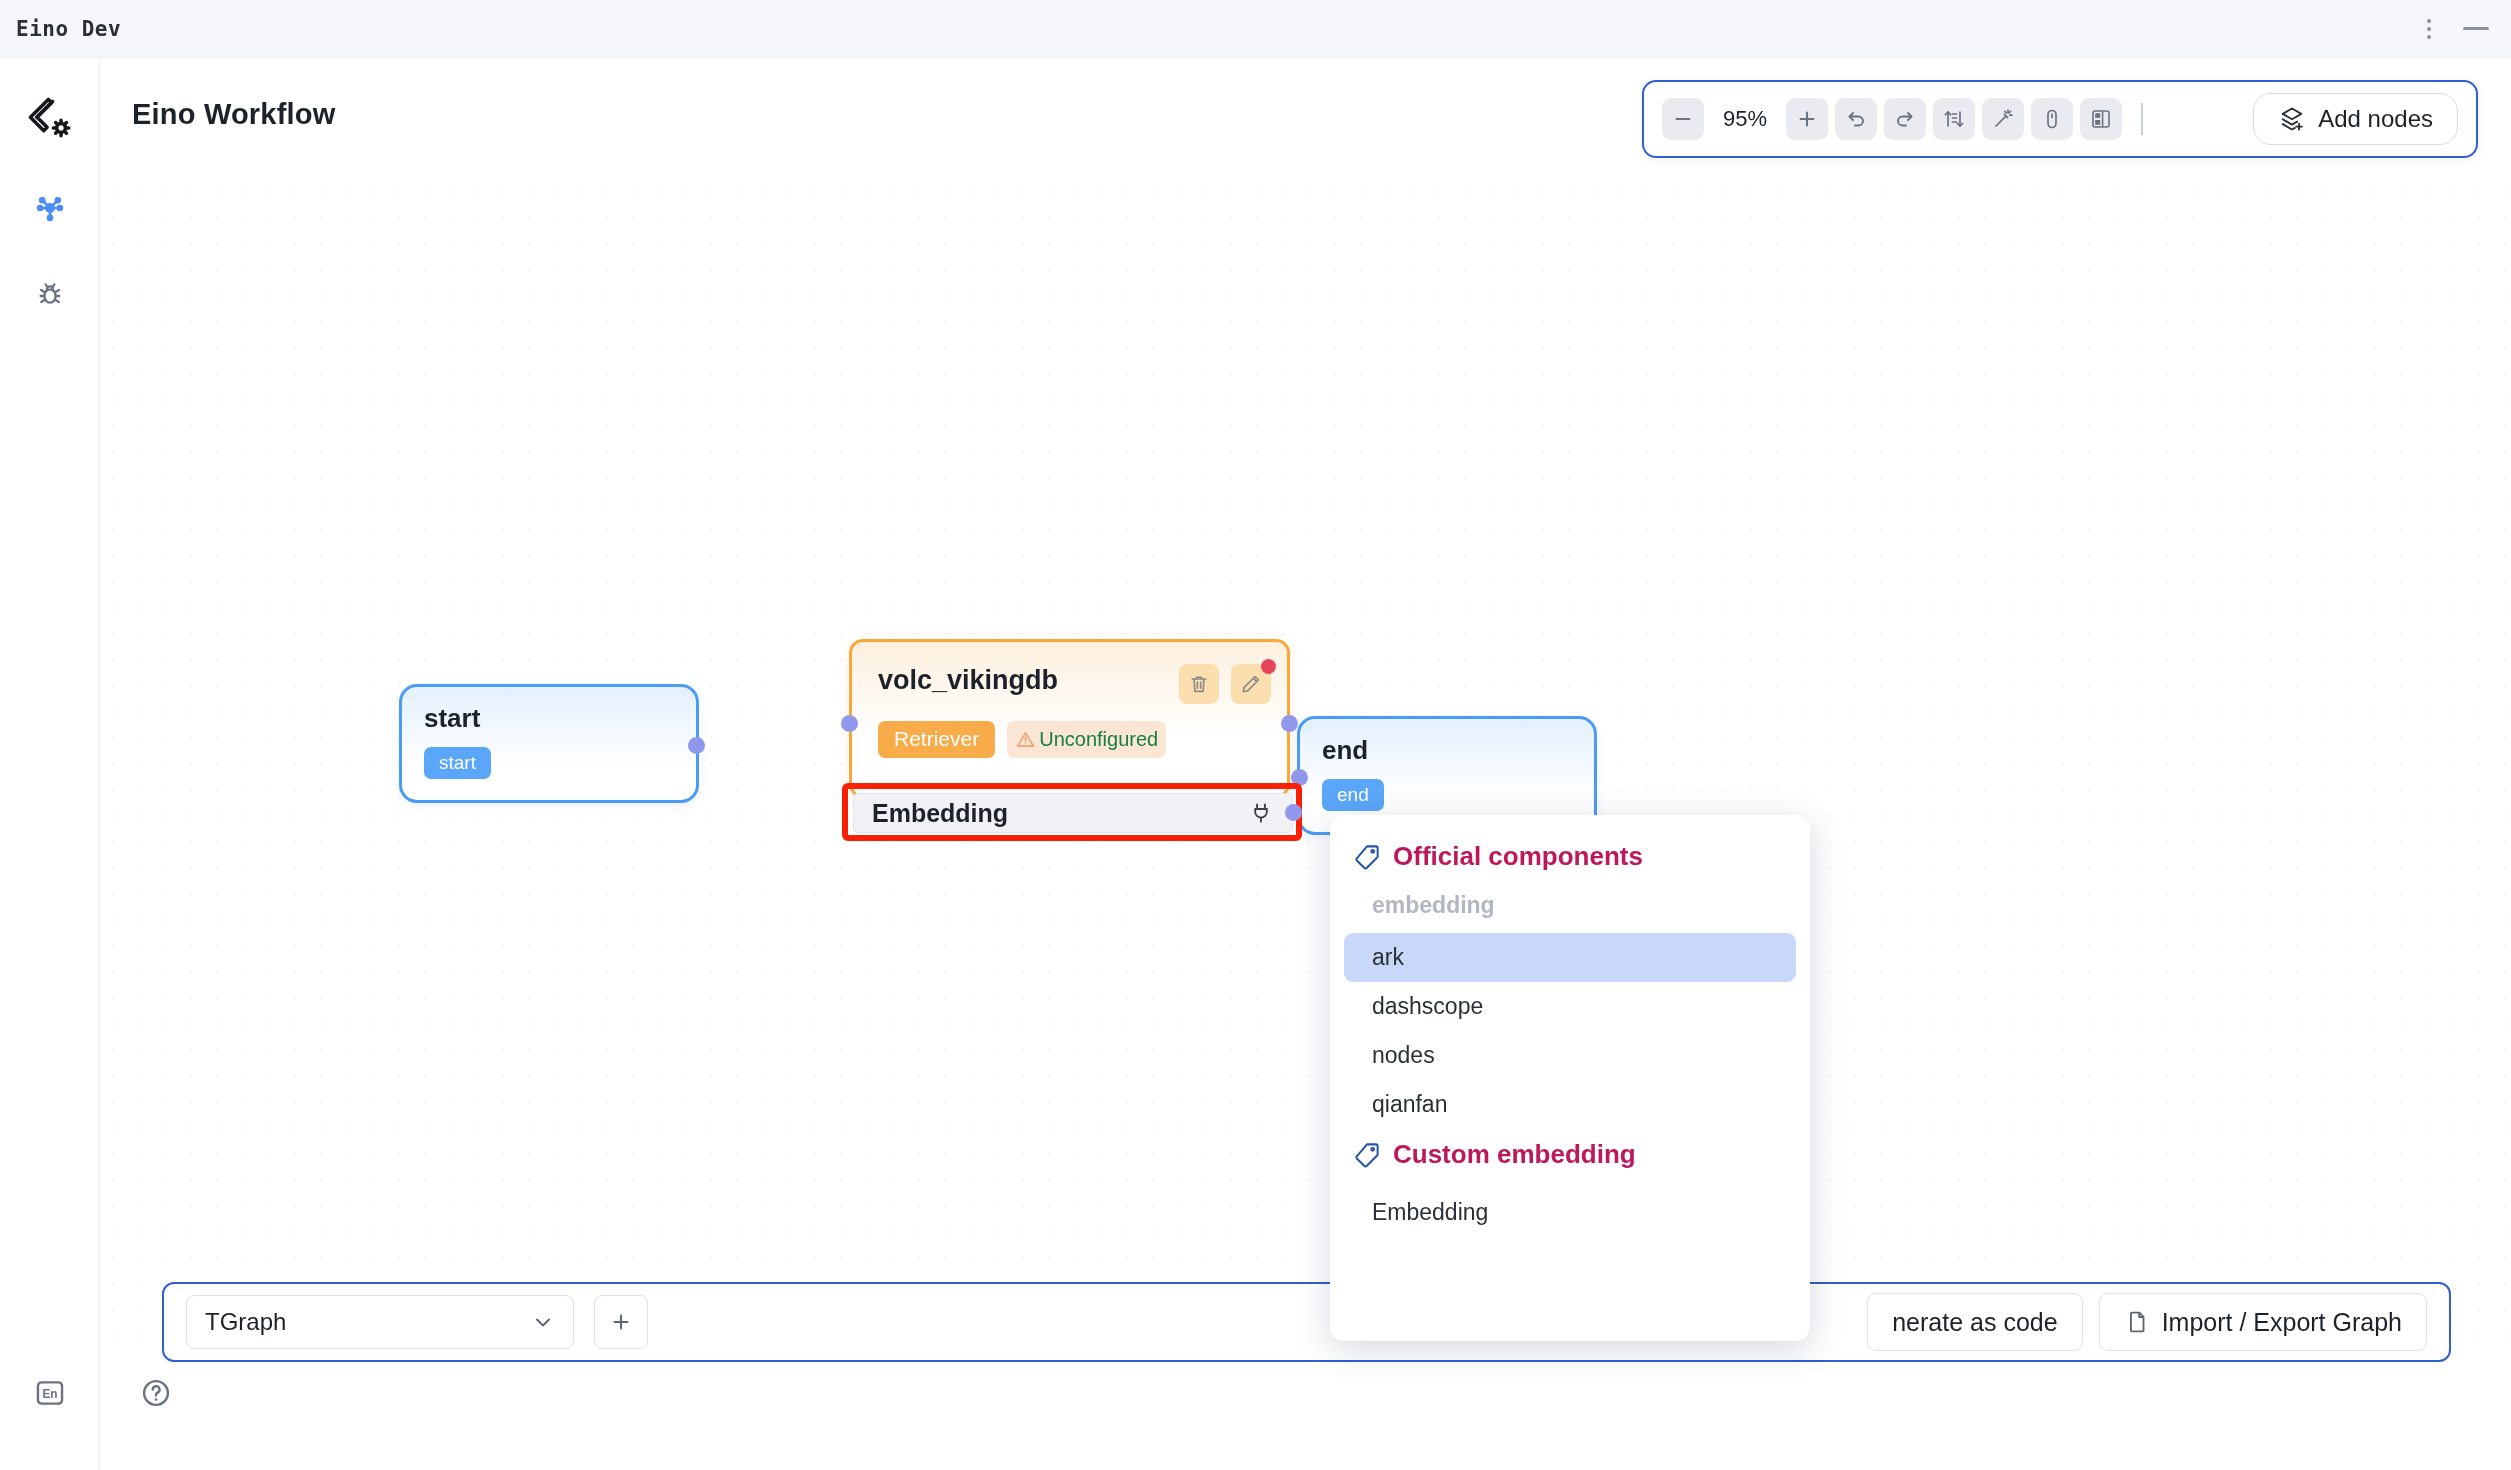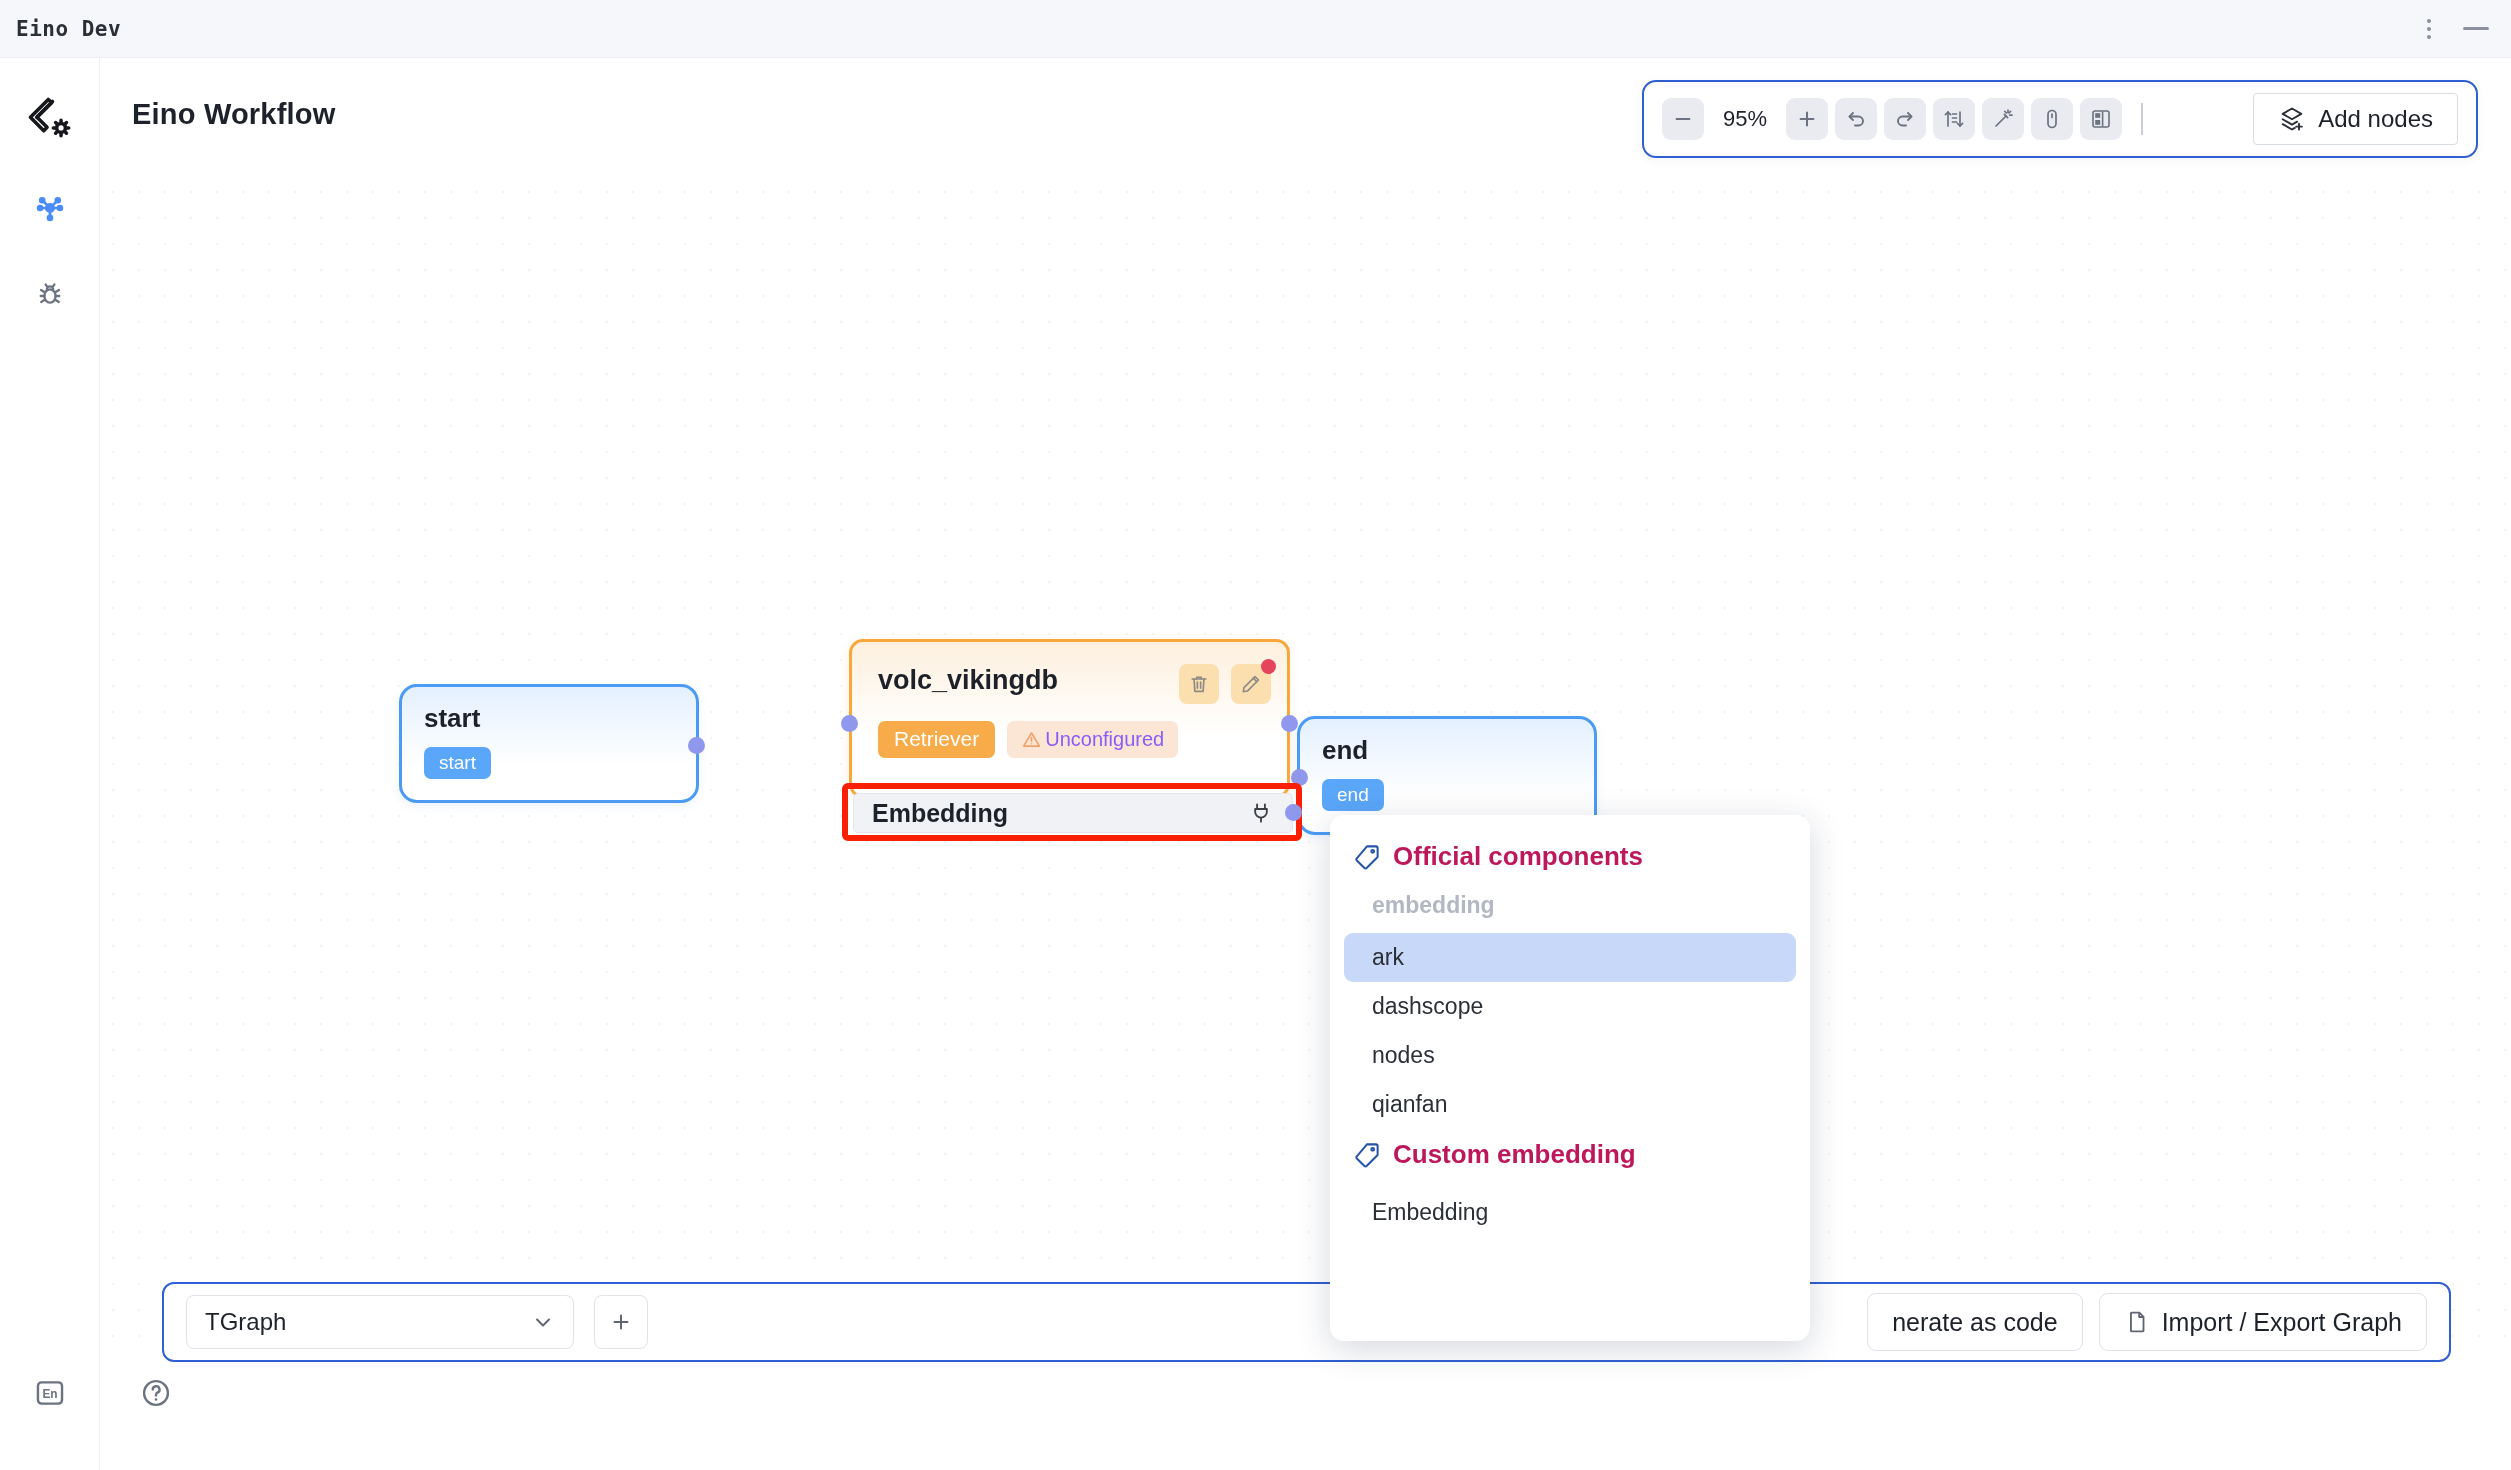--- a/index.html
+++ b/index.html
@@ -61,21 +61,21 @@
     display: flex; align-items: center; padding: 0 18px; gap: 7px;
     box-shadow: 0 2px 10px rgba(40,60,120,.06);
   }
   .tb-btn {
     width: 42px; height: 42px; border-radius: 9px; background: #e9ebf0;
     display: flex; align-items: center; justify-content: center; cursor: pointer; border: none;
   }
   .tb-zoom { font-size: 22px; color: #1d2129; padding: 0 12px; min-width: 62px; text-align: center; }
   .tb-divider { width: 2px; height: 32px; background: #c9ced8; margin: 0 12px; }
   .add-nodes {
-    margin-left: auto; height: 52px; border: 1px solid #d8dce3; border-radius: 4px; background: #fff;
+    margin-left: auto; height: 52px; border: 1px solid #d8dce3; border-radius: 18px; background: #fff;
     display: flex; align-items: center; gap: 12px; padding: 0 24px; cursor: pointer;
     font-size: 24px; color: #1d2129; white-space: nowrap;
   }
 
   
   .canvas {
     position: absolute; left: 100px; top: 179px; width: 2412px; height: 1174px;
     background-color: #ffffff;
     background-image: radial-gradient(#f2f3f6 1.2px, transparent 1.3px);
     background-size: 26px 26px;
@@ -110,21 +110,21 @@
   .node-ret .title { position: absolute; left: 26px; top: 23px; font-size: 27px; font-weight: 700; color: #1d2129; }
   .node-ret .acts { position: absolute; right: 16px; top: 22px; display: flex; gap: 12px; }
   .act-btn {
     position: relative; width: 40px; height: 40px; border-radius: 8px; background: #fbdfae;
     display: flex; align-items: center; justify-content: center; cursor: pointer; border: none;
   }
   .act-badge { position: absolute; right: -5px; top: -5px; width: 15px; height: 15px; border-radius: 50%; background: #e6445c; }
   .chips { position: absolute; left: 26px; top: 79px; display: flex; gap: 12px; }
   .chip-ret { background: #f8ab49; color: #fff; font-size: 21px; padding: 6px 16px; border-radius: 7px; }
   .chip-unc {
-    background: #fbe6d6; color: #8b5cf6; font-size: 20px; padding: 7px 14px; border-radius: 7px;
+    background: #fbe6d6; color: #15803d; font-size: 20px; padding: 7px 8px; border-radius: 7px;
     display: flex; align-items: center; gap: 3px;
   }
 
   
   .emb-wrap { position: absolute; left: 842px; top: 783px; width: 460px; height: 58px; border: 6px solid #fa2005; border-radius: 6px; }
   .emb-row {
     position: absolute; left: 853px; top: 793px; width: 440px; height: 40px;
     background: #f1f2f5; border: 1px solid #e3e5ea; border-radius: 5px;
     display: flex; align-items: center; padding: 0 18px; cursor: pointer;
   }

